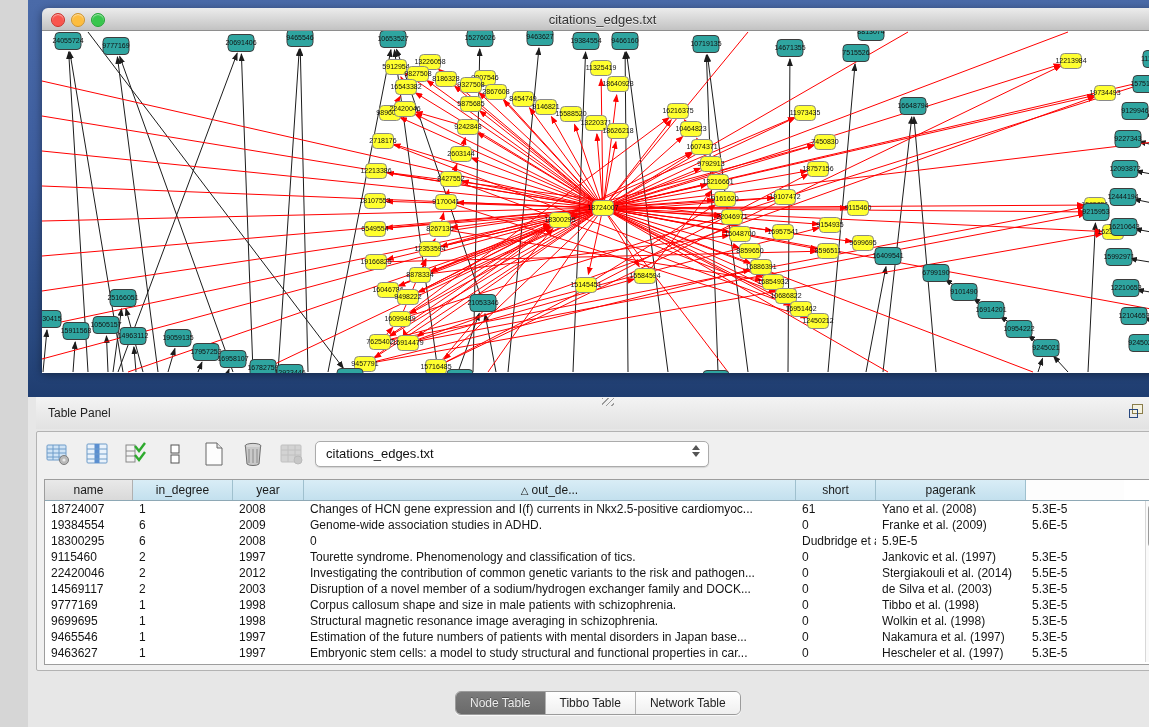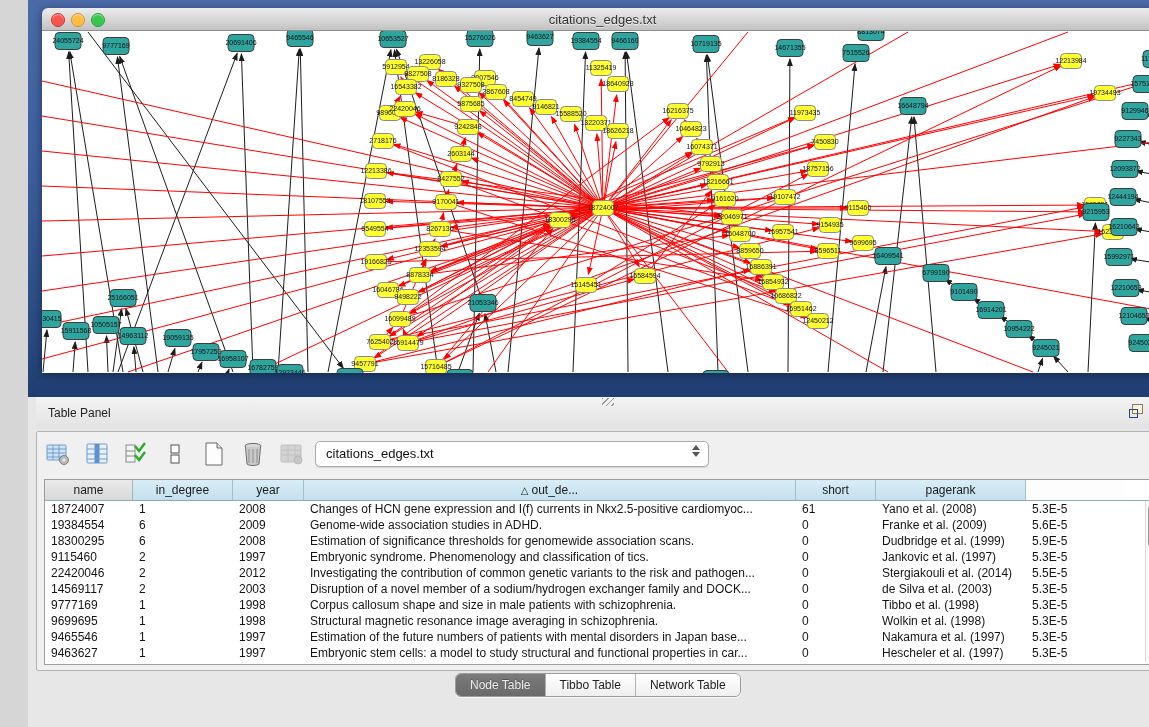--- a/index.html
+++ b/index.html
@@ -55,21 +55,21 @@
     background:linear-gradient(180deg,#d9edf6,#c3e0ee);border-right:1px solid #9fc0ce;overflow:hidden;white-space:nowrap;}
   .th.gray{background:linear-gradient(180deg,#e9e9e9,#d9d9d9);border-right:1px solid #b0b0b0;}
   .th.blank{background:#fdfdfd;border-right:none;}
   .sortglyph{font-size:10px;margin-right:3px;}
   .trow{display:grid;grid-template-columns:88px 100px 71px 492px 80px 150px 98px 1fr;height:16px;}
   .td{font-size:12px;color:#141414;line-height:16px;padding-left:6px;overflow:hidden;white-space:nowrap;}
   .vscroll{position:absolute;right:1px;top:21px;width:15px;height:161px;background:#fafafa;border-left:1px solid #d8d8d8;}
   .vthumb{position:absolute;left:2px;top:2px;width:10px;height:44px;border-radius:6px;background:#b4b4b4;border:1px solid #9b9b9b;}
 
   .tab-bar{position:absolute;left:0;top:274px;width:1149px;height:30px;}
-  .segmented{position:absolute;left:427px;top:2px;height:22px;display:flex;border:1px solid #9b9b9b;
+  .segmented{position:absolute;left:427px;top:20px;height:22px;display:flex;border:1px solid #9b9b9b;
     border-radius:6px;overflow:hidden;box-shadow:0 1px 1px rgba(255,255,255,.8);}
   .seg{font-size:12px;padding:0 14px;line-height:22px;background:linear-gradient(180deg,#ffffff,#efefef);
     color:#222;border-right:1px solid #b2b2b2;}
   .seg:last-child{border-right:none;}
   .seg.active{background:linear-gradient(180deg,#7b7b7b,#6a6a6a);color:#ececec;text-shadow:0 -1px 0 rgba(0,0,0,.3);}
 </style>
 </head>
 <body>
 
 <div id="app">
@@ -866,31 +866,30 @@
               <div class="td">Genome-wide association studies in ADHD.</div>
               <div class="td">0</div>
               <div class="td">Franke et al. (2009)</div>
               <div class="td">5.6E-5</div>
               <div class="td"></div>
             </div>
             <div class="trow">
               <div class="td">18300295</div>
               <div class="td">6</div>
               <div class="td">2008</div>
-              <div class="td">Estimation of significance thresholds for genomewide association scans.</div>
               <div class="td">0</div>
               <div class="td">Dudbridge et al. (1999)</div>
               <div class="td">5.9E-5</div>
               <div class="td"></div>
             </div>
             <div class="trow">
               <div class="td">9115460</div>
               <div class="td">2</div>
               <div class="td">1997</div>
-              <div class="td">Embryonic syndrome. Phenomenology and classification of tics.</div>
+              <div class="td">Tourette syndrome. Phenomenology and classification of tics.</div>
               <div class="td">0</div>
               <div class="td">Jankovic et al. (1997)</div>
               <div class="td">5.3E-5</div>
               <div class="td"></div>
             </div>
             <div class="trow">
               <div class="td">22420046</div>
               <div class="td">2</div>
               <div class="td">2012</div>
               <div class="td">Investigating the contribution of common genetic variants to the risk and pathogen...</div>

